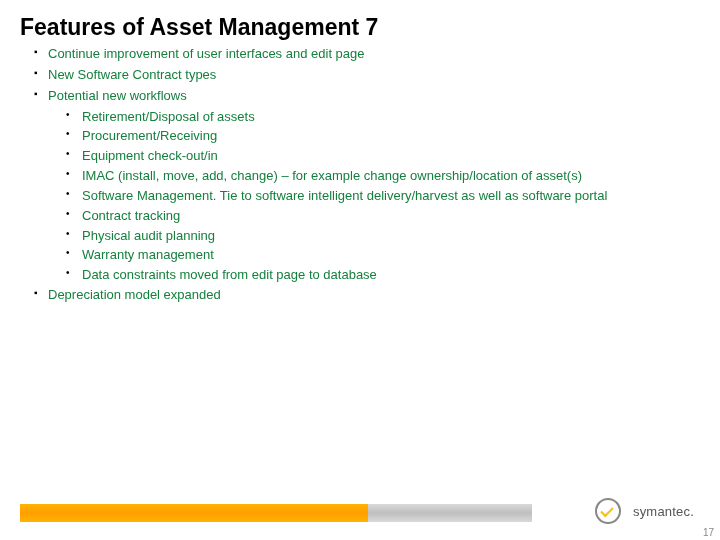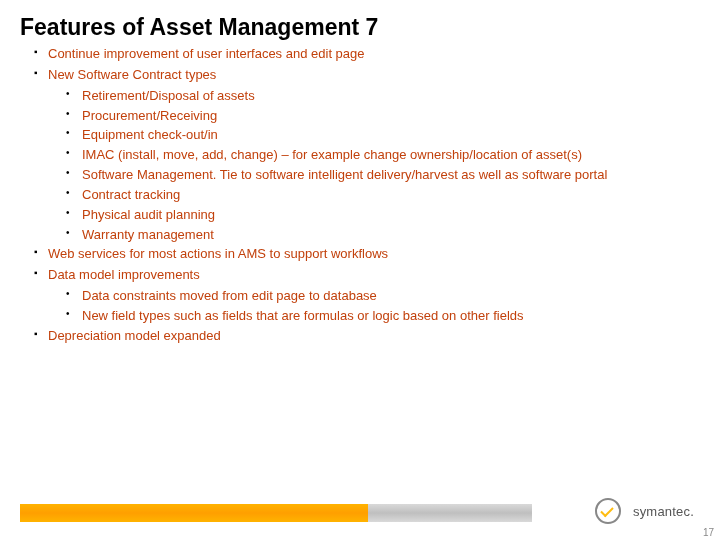--- a/index.html
+++ b/index.html
@@ -16,21 +16,21 @@
   }
   .title {
     font-size: 23px;
     font-weight: bold;
     color: #000;
     margin-bottom: 4px;
   }
   .content {
     font-size: 13px;
     line-height: 1.45;
-    color: #c2410c;
+    color: #15803d;
   }
   .l1 {
     padding-left: 14px;
   }
   .l1-item {
     position: relative;
     padding-left: 14px;
     margin-bottom: 2px;
   }
   .l1-item::before {
@@ -127,41 +127,37 @@
 <body>
 
 <div class="slide">
   <div class="title">Features of Asset Management 7</div>
 
   <div class="content">
 
     <div class="l1">
       <div class="l1-item">Continue improvement of user interfaces and edit page</div>
       <div class="l1-item">New Software Contract types</div>
+      <div class="l1-item">Potential new workflows</div>
     </div>
 
     <div class="l2">
       <div class="l2-item">Retirement/Disposal of assets</div>
       <div class="l2-item">Procurement/Receiving</div>
       <div class="l2-item">Equipment check-out/in</div>
       <div class="l2-item"> IMAC (install, move, add, change) – for example change ownership/location of asset(s)</div>
       <div class="l2-item">Software Management.  Tie to software intelligent delivery/harvest as well as software portal</div>
       <div class="l2-item">Contract tracking</div>
       <div class="l2-item">Physical audit planning</div>
       <div class="l2-item">Warranty management</div>
     </div>
 
-    <div class="l1">
-      <div class="l1-item">Web services for most actions in AMS to support workflows</div>
-      <div class="l1-item">Data model improvements</div>
-    </div>
 
     <div class="l2">
       <div class="l2-item">Data constraints moved from edit page to database</div>
-      <div class="l2-item">New field types such as fields that are formulas or logic based on other fields</div>
     </div>
 
     <div class="l1">
       <div class="l1-item">Depreciation model expanded</div>
     </div>
 
   </div>
 </div>
 
 <div class="footer">

